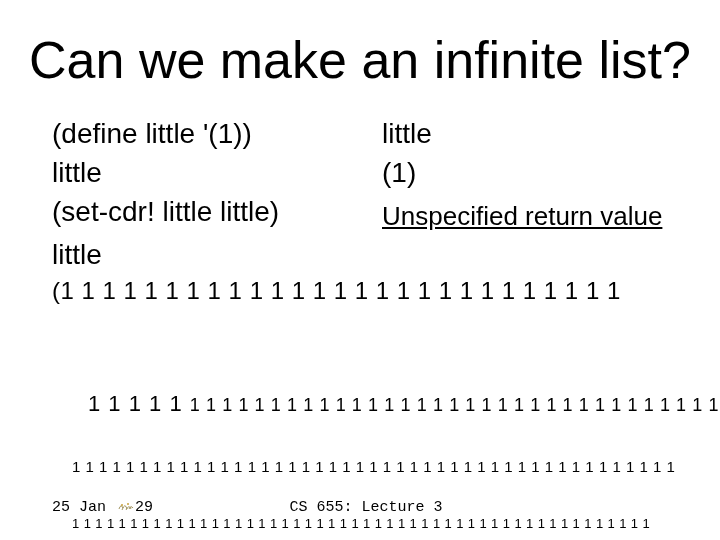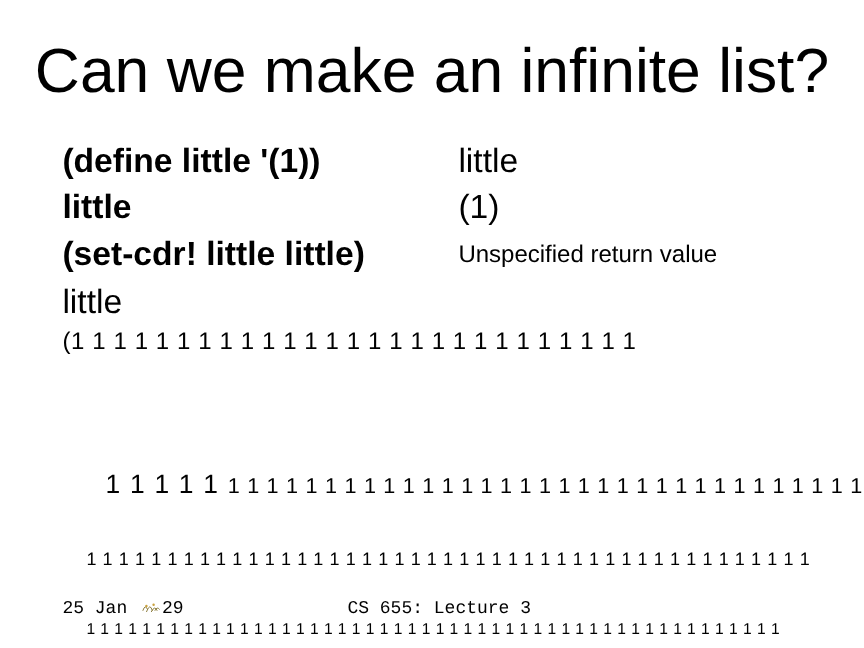--- a/index.html
+++ b/index.html
@@ -31,27 +31,27 @@
     position: absolute;
     top: 114px;
     left: 52px;
     width: 636px;
   }
   .row {
     display: flex;
     font-size: 28px;
     line-height: 1.4;
   }
-  .colL { width: 330px; font-weight: bold; }
+  .colL { width: 330px; }
   .colR { flex: 1; }
-  .note { font-size: 20px; padding-top: 6px; }
+  .note { font-size: 26px; padding-top: 6px; text-decoration: underline; }
   .sgl { font-size: 28px; line-height: 1.4; }
 
   .overflow-seq {
-    font-size: 20px;
+    font-size: 24px;
     line-height: 1.4;
     white-space: nowrap;
     letter-spacing: 0.5px;
   }
 
   .ones-block {
     position: absolute;
     top: 350px;
     left: 72px;
     width: 640px;

